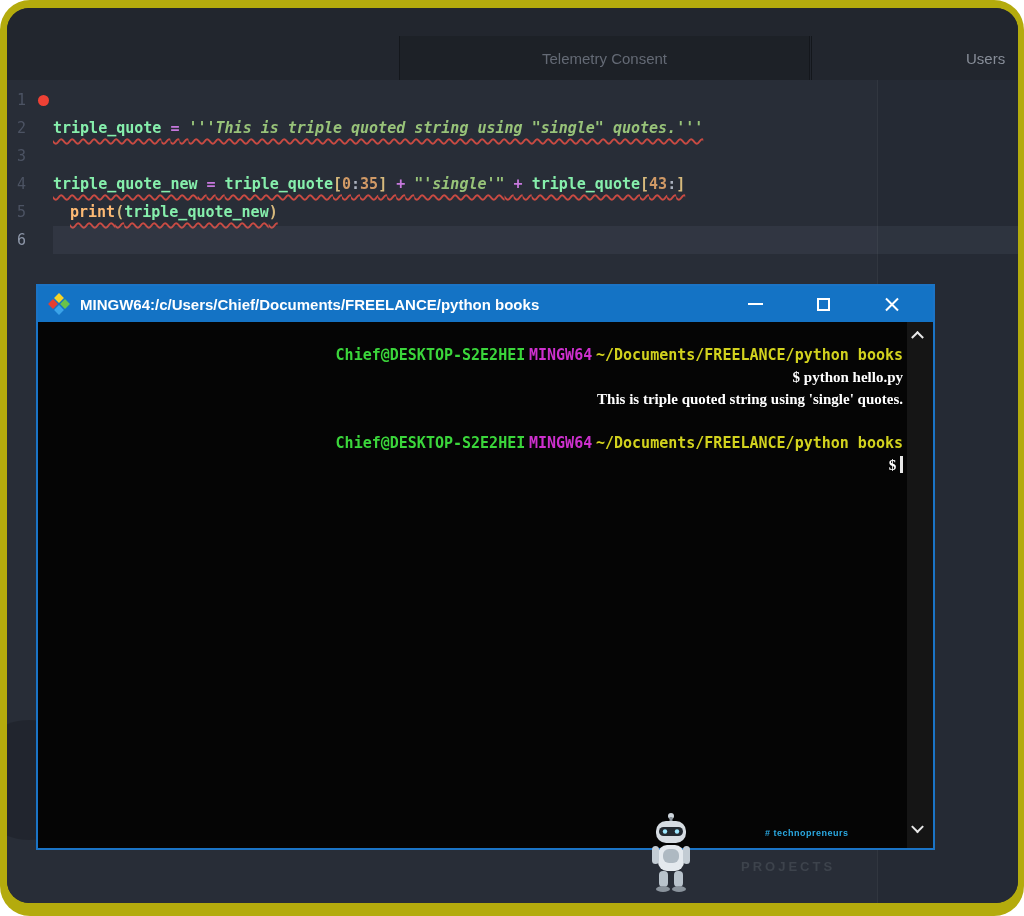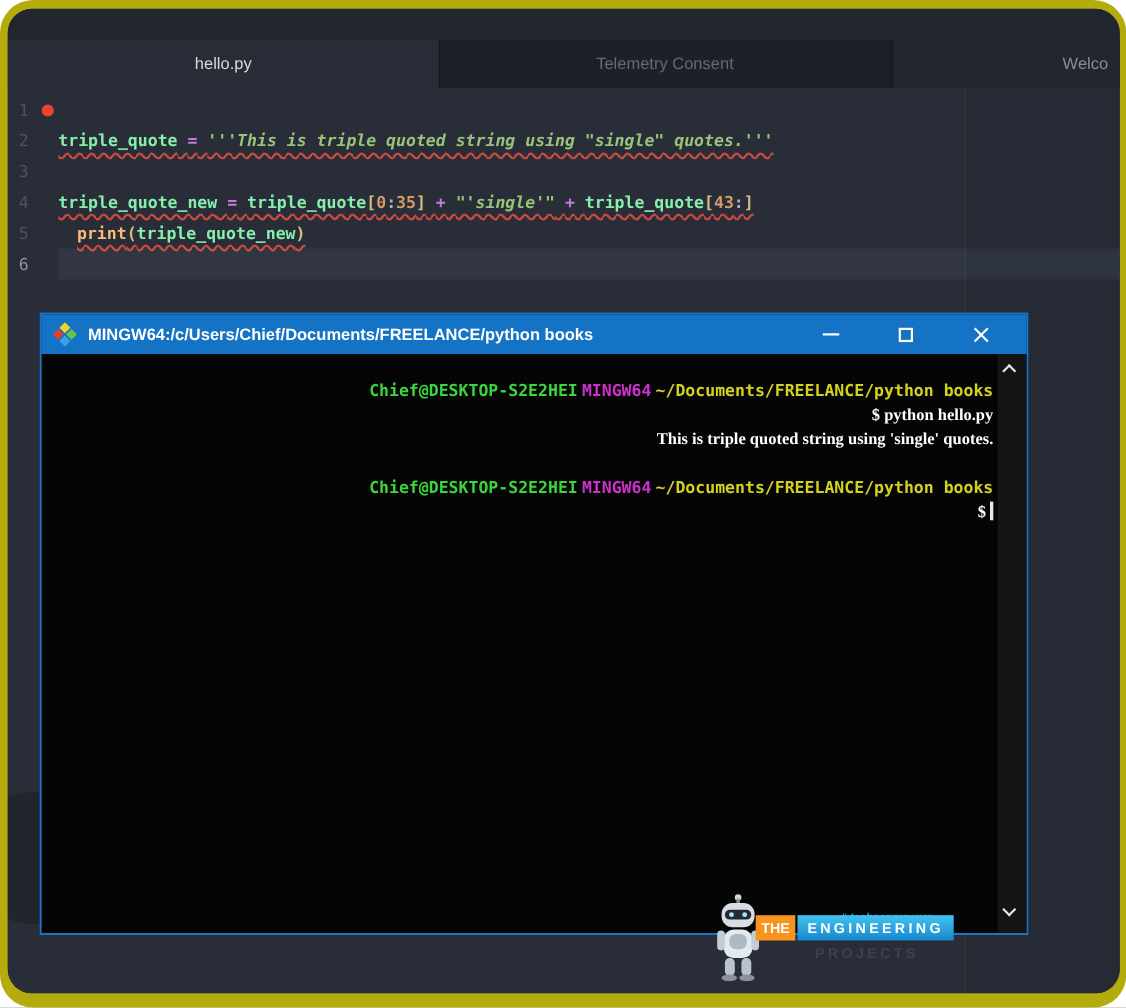--- a/index.html
+++ b/index.html
@@ -93,28 +93,25 @@
   .wm-projects { position:absolute; left:102px; top:55px; font-size:13px; font-weight:bold;
                  letter-spacing:3px; color:#3d434c; }
 </style>
 </head>
 <body>
 
 <div class="frame">
   <div class="app">
 
     <div class="chrome">
-      <div class="tab tab-1">
-        <span>hello.py</span>
-      </div>
       <div class="tab tab-2">
         <span>Telemetry Consent</span>
       </div>
       <div class="tab tab-3">
-        <span>Welco</span>
+        <span>Users</span>
       </div>
     </div>
 
     <div class="editor">
       <div class="minimap-zone"></div>
       <div class="decor-circle"></div>
       <div class="code">
           <div class="code-line"><div class="gutter">1</div><div class="bp-slot"><span class="bp"></span></div><div class="code-content"><span></span></div></div>
           <div class="code-line"><div class="gutter">2</div><div class="bp-slot"></div><div class="code-content"><span class="squiggle"><span class="tok-v">triple_quote</span><span class="tok-p"> </span><span class="tok-o">=</span><span class="tok-p"> </span><span class="tok-s">'''This is triple quoted string using "single" quotes.'''</span></span></div></div>
           <div class="code-line"><div class="gutter">3</div><div class="bp-slot"></div><div class="code-content"><span></span></div></div>
@@ -176,21 +173,17 @@
         <rect x="9" y="33" width="26" height="26" rx="9" fill="#e4e9ee"></rect>
         <rect x="14" y="37" width="16" height="14" rx="6" fill="#aeb9c2"></rect>
         <rect x="3" y="34" width="7" height="18" rx="3.5" fill="#c3ccd4"></rect>
         <rect x="34" y="34" width="7" height="18" rx="3.5" fill="#c3ccd4"></rect>
         <rect x="10" y="59" width="9" height="16" rx="4" fill="#b9c3cc"></rect>
         <rect x="25" y="59" width="9" height="16" rx="4" fill="#b9c3cc"></rect>
         <ellipse cx="14" cy="77" rx="7" ry="3" fill="#8a939c"></ellipse>
         <ellipse cx="30" cy="77" rx="7" ry="3" fill="#8a939c"></ellipse>
       </svg>
       <span class="wm-tagline"># technopreneurs</span>
-      <div class="wm-row">
-        <span class="wm-the">THE</span>
-        <span class="wm-eng">ENGINEERING</span>
-      </div>
       <span class="wm-projects">PROJECTS</span>
     </div>
 
   </div>
 </div>
 
 </body></html>

